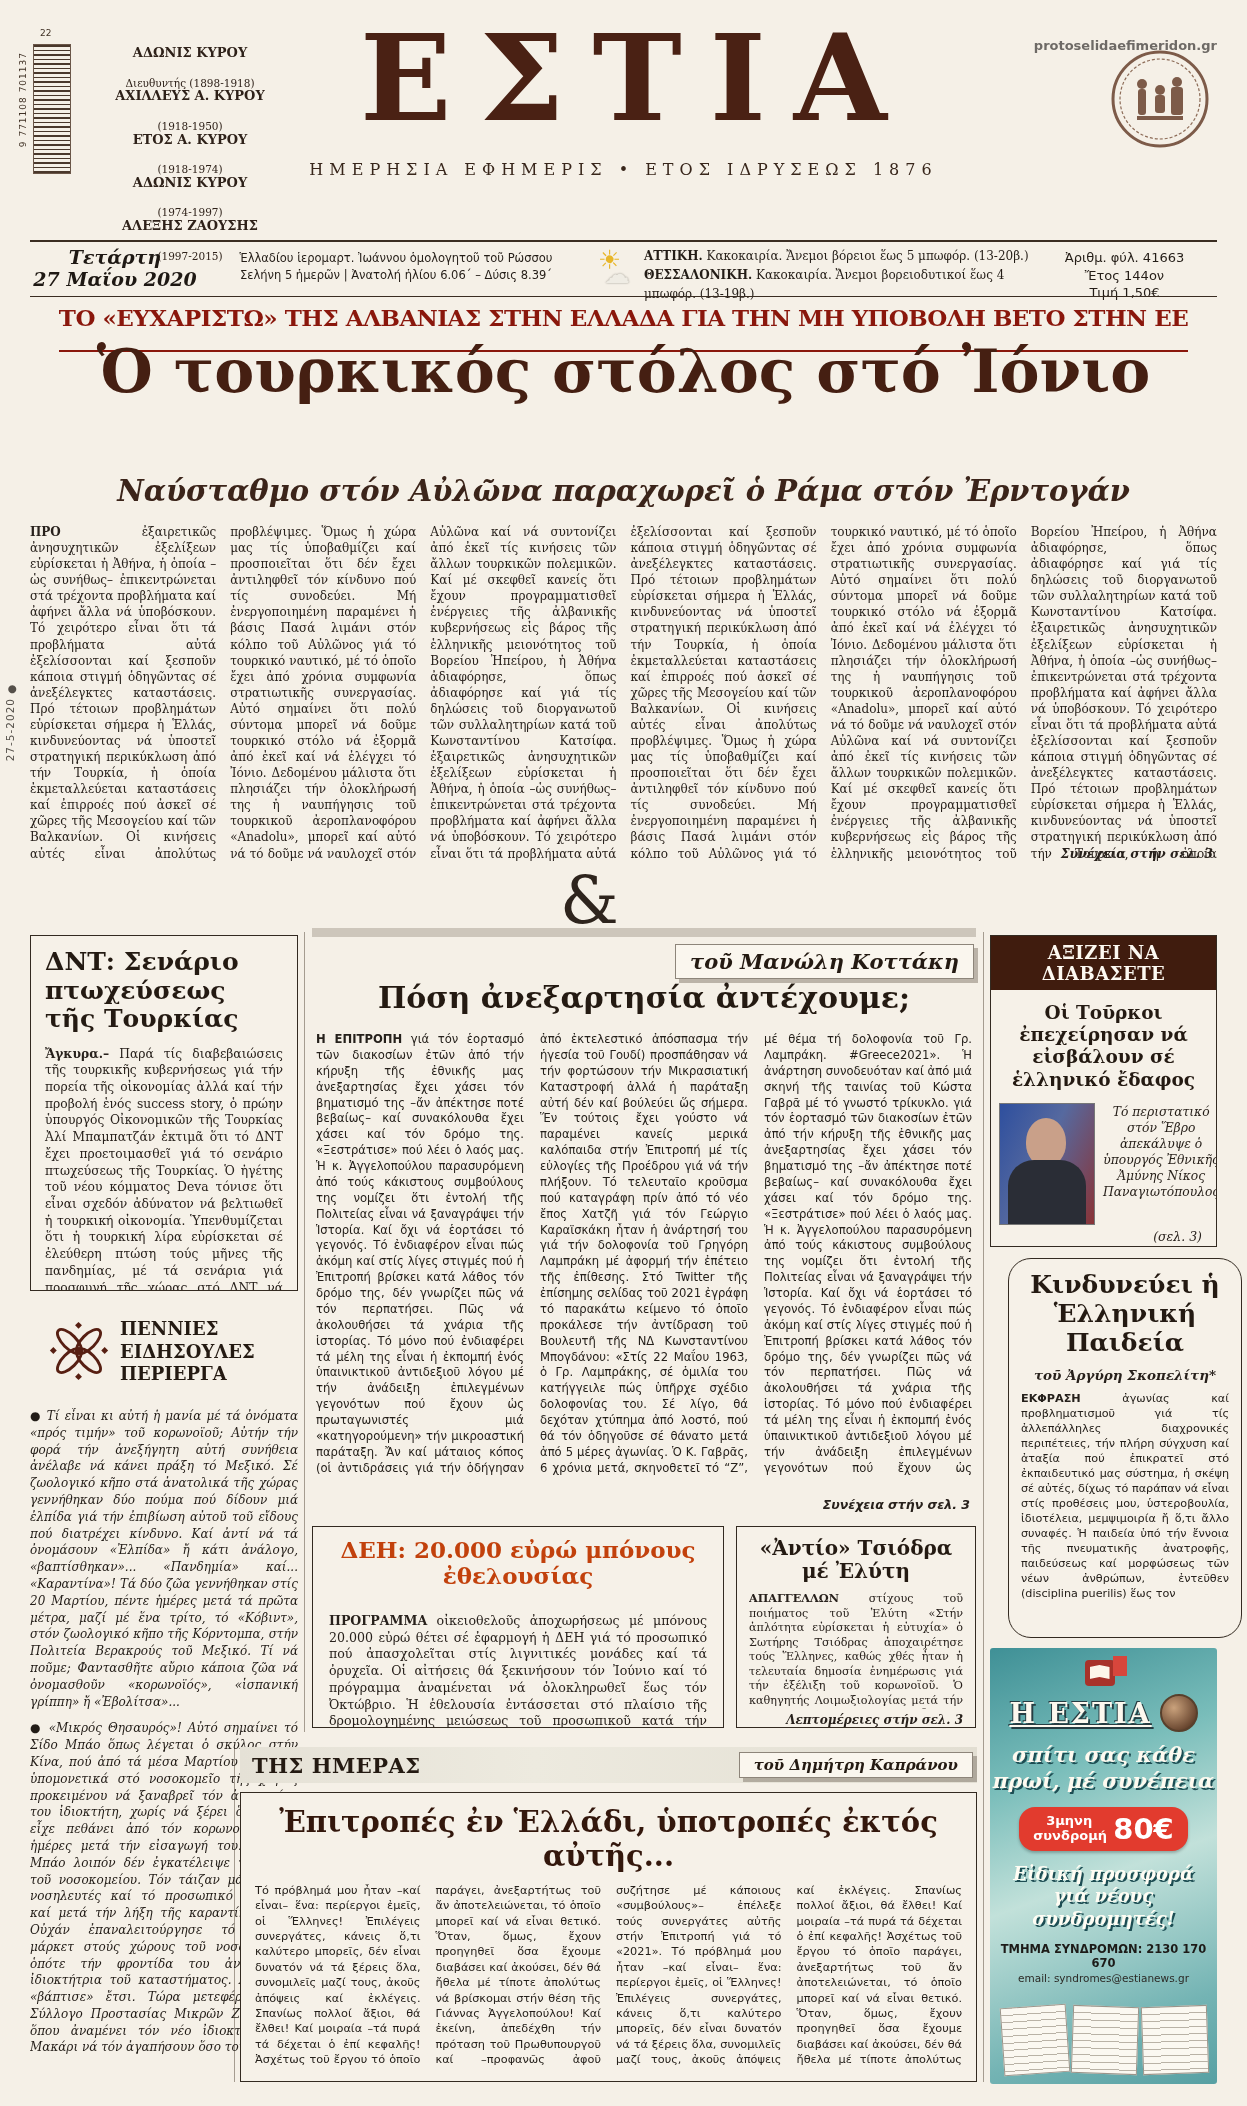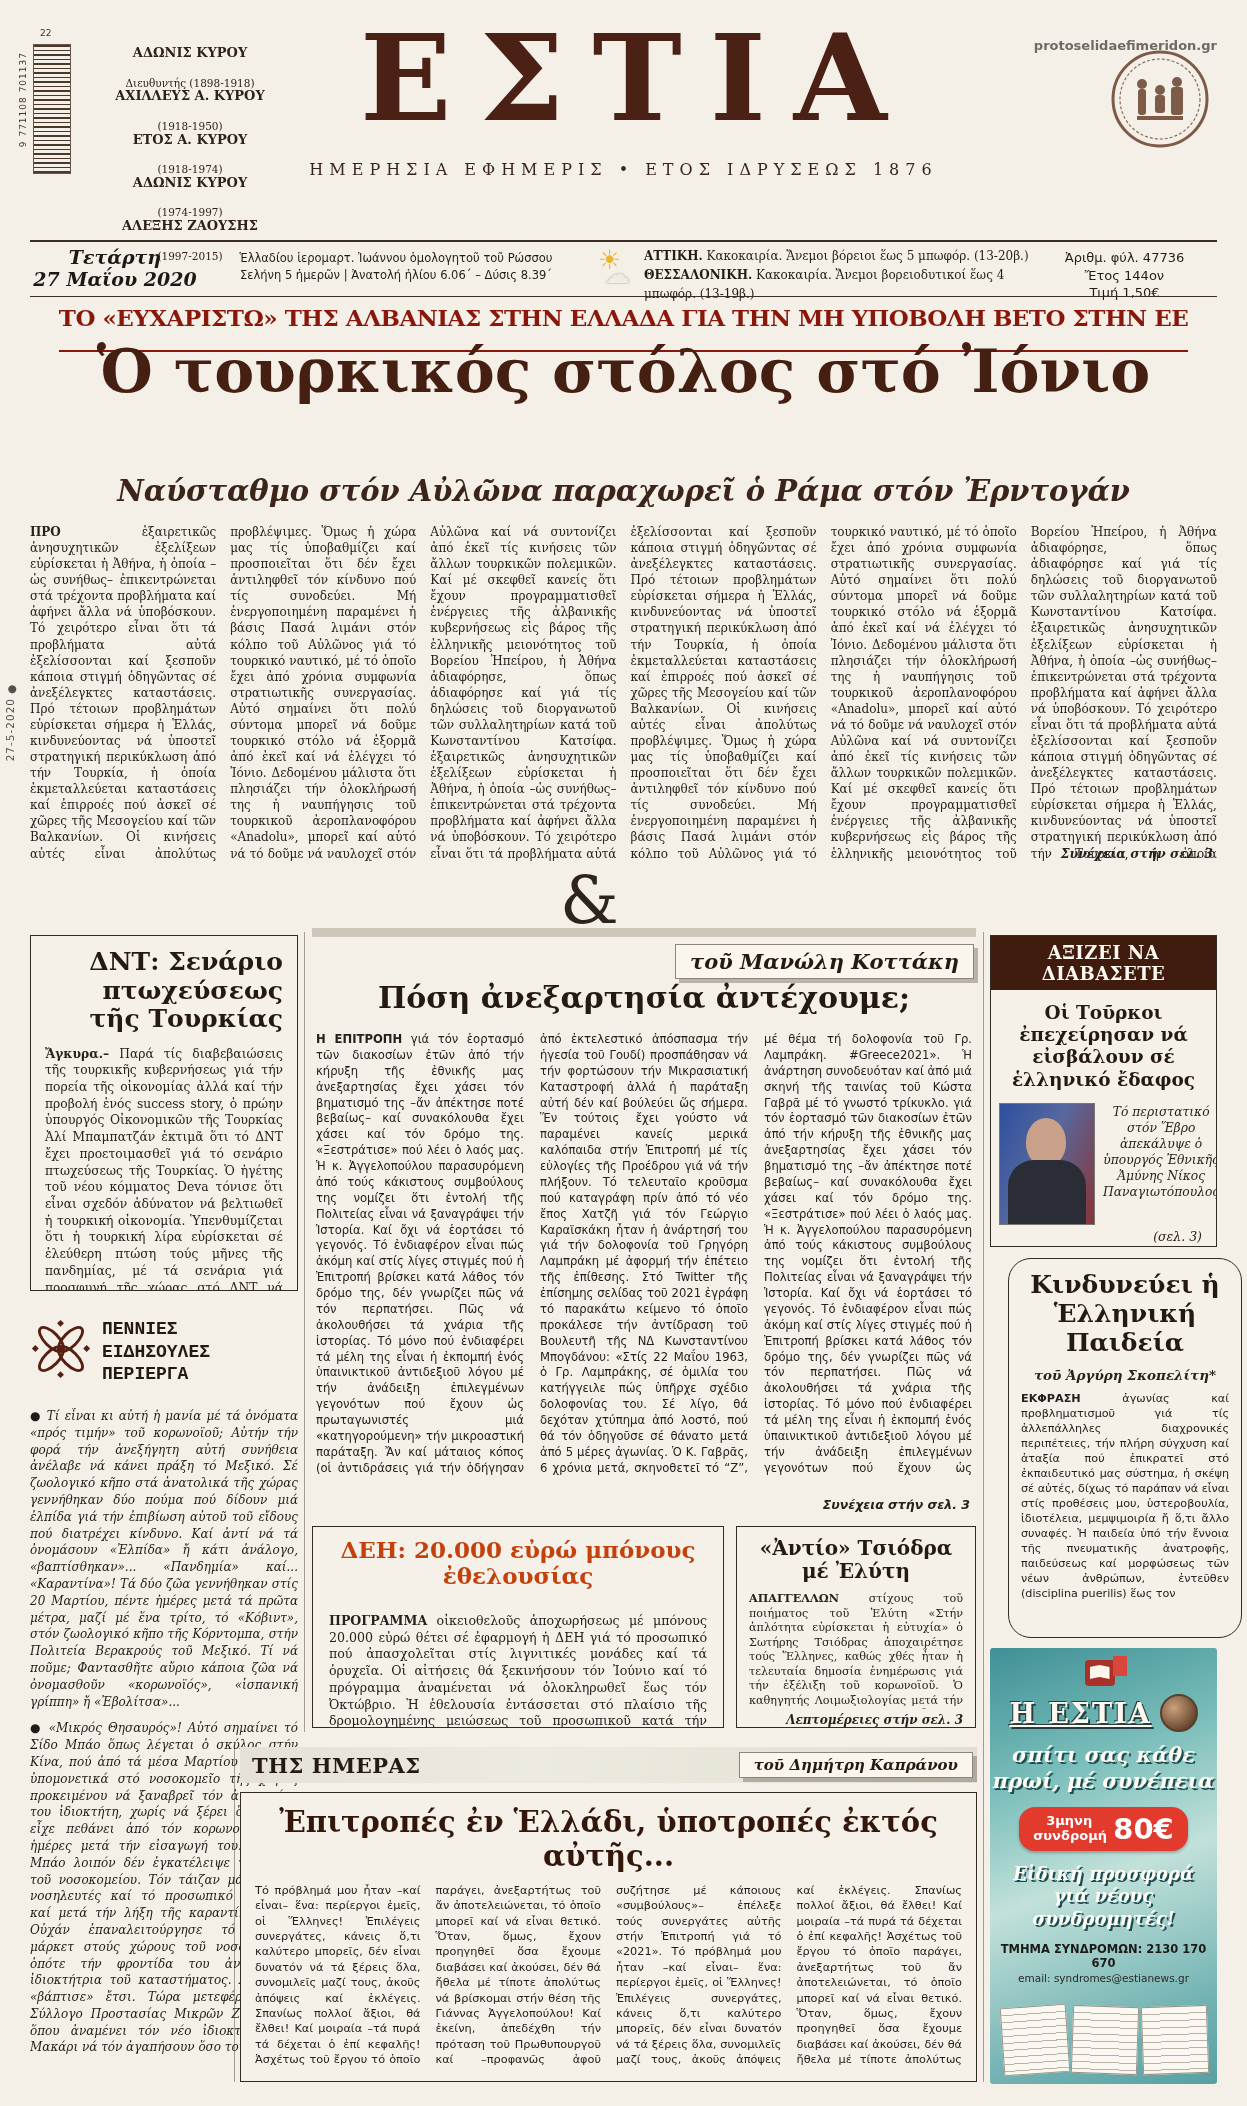--- a/index.html
+++ b/index.html
@@ -55,24 +55,24 @@
 
   
   .vline{position:absolute;width:1px;background:#a59c90;}
 
   
   .box{border:1.5px solid #332a21;background:#f6f1e8;box-sizing:border-box;overflow:hidden;}
   .cont-line{font-weight:bold;font-style:italic;text-align:right;}
 
   
   .imf{left:30px;top:935px;width:268px;height:356px;padding:12px 14px;}
-  .imf-title{text-align:right;font-weight:bold;font-size:25px;line-height:1.14;color:#241a12;margin-bottom:12px;}
+  .imf-title{text-align:left;font-weight:bold;font-size:25px;line-height:1.14;color:#241a12;margin-bottom:12px;}
   .imf-body{font-size:12.3px;line-height:1.36;text-align:justify;}
 
-  .pennies-head{left:30px;top:1318px;width:268px;display:flex;align-items:center;font-family:Liberation Mono, monospace;}
+  .pennies-head{left:48px;top:1318px;width:268px;display:flex;align-items:flex-end;}
   .pennies-titles{font-weight:bold;font-size:18px;line-height:1.25;color:#241a12;margin-left:10px;}
   .briefs{left:30px;top:1408px;width:268px;height:674px;overflow:hidden;
           font-style:italic;font-size:12px;line-height:1.4;text-align:justify;color:#221c17;}
   .briefs p{margin:0 0 10px 0;}
 
   
   .kottakis{left:312px;top:928px;width:664px;height:586px;}
   .k-strip{position:absolute;left:0;top:0;width:100%;height:9px;background:#cdc6bb;}
   .k-byline{position:absolute;right:2px;top:16px;background:#faf6ee;border:1px solid #8d857a;
             box-shadow:4px 4px 0 rgba(99,88,76,.4);padding:4px 14px;font-style:italic;
@@ -216,21 +216,21 @@
     </div>
     <div class="d-icon">
       <span class="sun">☀</span>
       <span class="cloud">☁</span>
     </div>
     <div class="d-weather">
       <div><b>ΑΤΤΙΚΗ.</b><span> Κακοκαιρία. Ἄνεμοι βόρειοι ἕως 5 μπωφόρ. (13-20β.)</span></div>
       <div><b>ΘΕΣΣΑΛΟΝΙΚΗ.</b><span> Κακοκαιρία. Ἄνεμοι βορειοδυτικοί ἕως 4 μπωφόρ. (13-19β.)</span></div>
     </div>
     <div class="d-issue">
-      <div>Ἀριθμ. φύλ. 47736</div>
+      <div>Ἀριθμ. φύλ. 41663</div>
       <div>Ἔτος 144ον</div>
       <div>Τιμή 1,50€</div>
     </div>
   </div>
   <div class="abs rule" style="top:296px;height:1px"></div>
 
   <div class="abs kicker-wrap">
     <span class="kicker">ΤΟ «ΕΥΧΑΡΙΣΤΩ» ΤΗΣ ΑΛΒΑΝΙΑΣ ΣΤΗΝ ΕΛΛΑΔΑ ΓΙΑ ΤΗΝ ΜΗ ΥΠΟΒΟΛΗ ΒΕΤΟ ΣΤΗΝ ΕΕ</span>
   </div>
   <div class="abs headline">Ὁ τουρκικός στόλος στό Ἰόνιο</div>

